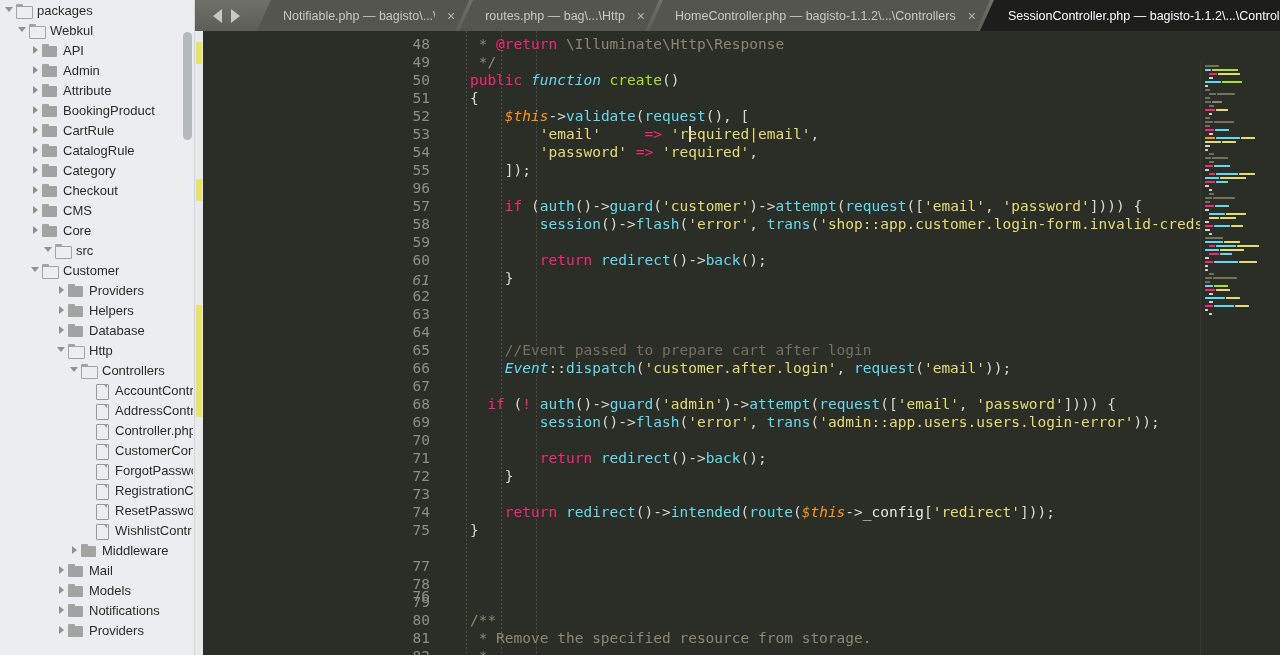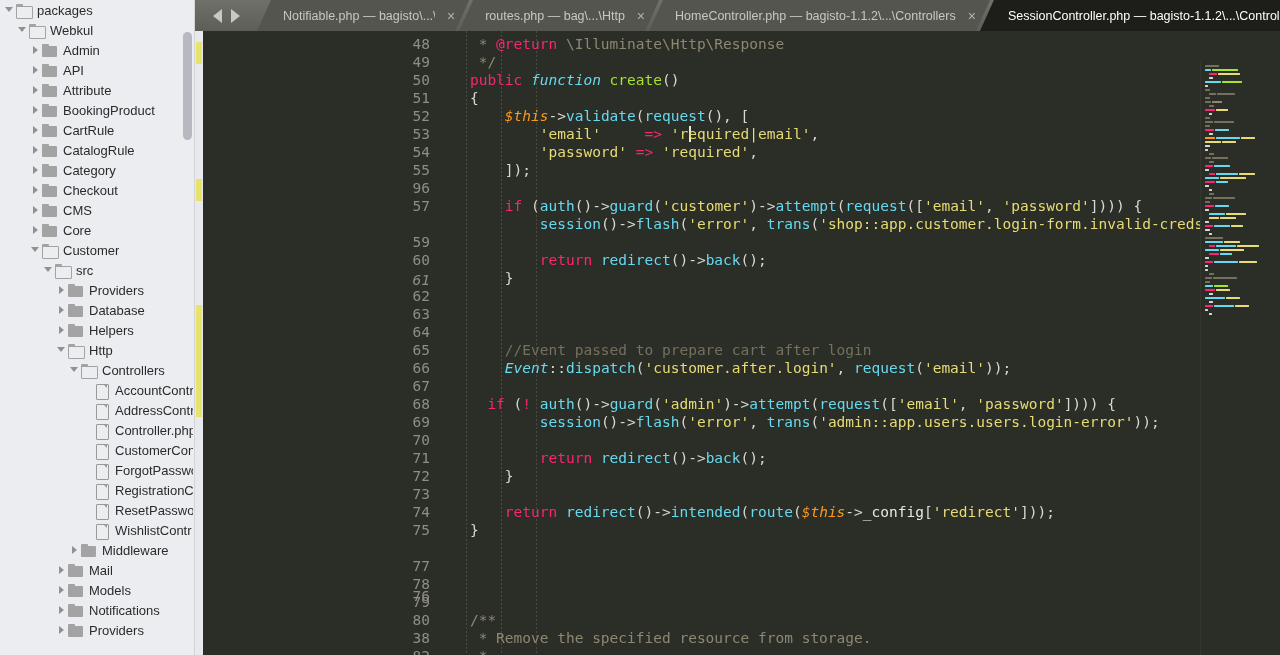--- a/index.html
+++ b/index.html
@@ -343,32 +343,32 @@
         <div class="node">
           <div style="flex: 0 0 17px; height: 20px;"></div>
           <div class="arrow open"></div>
           <div class="ficon folder-open"></div>
           <div class="nlabel">Webkul</div>
         </div>
         <div class="node">
           <div style="flex: 0 0 30px; height: 20px;"></div>
           <div class="arrow closed"></div>
           <div class="ficon folder-closed"></div>
+          <div class="nlabel">API</div>
+        </div>
+        <div class="node">
+          <div style="flex: 0 0 30px; height: 20px;"></div>
+          <div class="arrow closed"></div>
+          <div class="ficon folder-closed"></div>
           <div class="nlabel">Admin</div>
         </div>
         <div class="node">
           <div style="flex: 0 0 30px; height: 20px;"></div>
           <div class="arrow closed"></div>
           <div class="ficon folder-closed"></div>
-          <div class="nlabel">API</div>
-        </div>
-        <div class="node">
-          <div style="flex: 0 0 30px; height: 20px;"></div>
-          <div class="arrow closed"></div>
-          <div class="ficon folder-closed"></div>
           <div class="nlabel">Attribute</div>
         </div>
         <div class="node">
           <div style="flex: 0 0 30px; height: 20px;"></div>
           <div class="arrow closed"></div>
           <div class="ficon folder-closed"></div>
           <div class="nlabel">BookingProduct</div>
         </div>
         <div class="node">
           <div style="flex: 0 0 30px; height: 20px;"></div>
@@ -398,50 +398,50 @@
           <div style="flex: 0 0 30px; height: 20px;"></div>
           <div class="arrow closed"></div>
           <div class="ficon folder-closed"></div>
           <div class="nlabel">CMS</div>
         </div>
         <div class="node">
           <div style="flex: 0 0 30px; height: 20px;"></div>
           <div class="arrow closed"></div>
           <div class="ficon folder-closed"></div>
           <div class="nlabel">Core</div>
-        </div>
-        <div class="node">
-          <div style="flex: 0 0 30px; height: 20px;"></div>
-          <div class="arrow open"></div>
-          <div class="ficon folder-open"></div>
-          <div class="nlabel">Customer</div>
         </div>
         <div class="node">
           <div style="flex: 0 0 43px; height: 20px;"></div>
           <div class="arrow open"></div>
           <div class="ficon folder-open"></div>
           <div class="nlabel">src</div>
         </div>
         <div class="node">
+          <div style="flex: 0 0 30px; height: 20px;"></div>
+          <div class="arrow open"></div>
+          <div class="ficon folder-open"></div>
+          <div class="nlabel">Customer</div>
+        </div>
+        <div class="node">
           <div style="flex: 0 0 56px; height: 20px;"></div>
           <div class="arrow closed"></div>
           <div class="ficon folder-closed"></div>
           <div class="nlabel">Providers</div>
         </div>
         <div class="node">
           <div style="flex: 0 0 56px; height: 20px;"></div>
           <div class="arrow closed"></div>
           <div class="ficon folder-closed"></div>
+          <div class="nlabel">Helpers</div>
+        </div>
+        <div class="node">
+          <div style="flex: 0 0 56px; height: 20px;"></div>
+          <div class="arrow closed"></div>
+          <div class="ficon folder-closed"></div>
           <div class="nlabel">Database</div>
-        </div>
-        <div class="node">
-          <div style="flex: 0 0 56px; height: 20px;"></div>
-          <div class="arrow closed"></div>
-          <div class="ficon folder-closed"></div>
-          <div class="nlabel">Helpers</div>
         </div>
         <div class="node">
           <div style="flex: 0 0 56px; height: 20px;"></div>
           <div class="arrow open"></div>
           <div class="ficon folder-open"></div>
           <div class="nlabel">Http</div>
         </div>
         <div class="node">
           <div style="flex: 0 0 69px; height: 20px;"></div>
           <div class="arrow open"></div>
@@ -571,20 +571,21 @@
           <div class="ln" style="top: 4px;">48</div>
           <div class="ln" style="top: 22px;">49</div>
           <div class="ln" style="top: 40px;">50</div>
           <div class="ln" style="top: 58px;">51</div>
           <div class="ln" style="top: 76px;">52</div>
           <div class="ln" style="top: 94px;">53</div>
           <div class="ln" style="top: 112px;">54</div>
           <div class="ln" style="top: 130px;">55</div>
           <div class="ln" style="top: 148px;">96</div>
           <div class="ln" style="top: 166px;">57</div>
+          <div class="ln" style="top: 184px;">58</div>
           <div class="ln" style="top: 202px;">59</div>
           <div class="ln" style="top: 220px;">60</div>
           <div class="ln" style="top: 240px; font-style: italic;">61</div>
           <div class="ln" style="top: 256px;">62</div>
           <div class="ln" style="top: 274px;">63</div>
           <div class="ln" style="top: 292px;">64</div>
           <div class="ln" style="top: 310px;">65</div>
           <div class="ln" style="top: 328px;">66</div>
           <div class="ln" style="top: 346px;">67</div>
           <div class="ln" style="top: 364px;">68</div>
@@ -593,21 +594,21 @@
           <div class="ln" style="top: 418px;">71</div>
           <div class="ln" style="top: 436px;">72</div>
           <div class="ln" style="top: 454px;">73</div>
           <div class="ln" style="top: 472px;">74</div>
           <div class="ln" style="top: 490px;">75</div>
           <div class="ln" style="top: 508px; margin-top: 48px;">76</div>
           <div class="ln" style="top: 526px;">77</div>
           <div class="ln" style="top: 544px;">78</div>
           <div class="ln" style="top: 562px;">79</div>
           <div class="ln" style="top: 580px;">80</div>
-          <div class="ln" style="top: 598px;">38</div>
+          <div class="ln" style="top: 598px;">81</div>
           <div class="ln" style="top: 616px;">82</div>
         </div>
       <div id="code">
         <div class="guide" style="left:31px"></div>
         <div class="guide" style="left:66px"></div>
         <div class="guide" style="left:101px"></div>
         <div id="caret" style="top: 95px; height: 16px; left: 254px;"></div>
       <div class="cl" style="top: 4px;"><span class="t-doc">     * </span><span class="t-kw">@return</span><span class="t-doc"> \Illuminate\Http\Response</span></div>
           <div class="cl" style="top: 22px;"><span class="t-doc">     */</span></div>
           <div class="cl" style="top: 40px;"><span class="t-kw">    public </span><span class="t-fn">function </span><span class="t-name">create</span><span class="t-punc">()</span></div>

